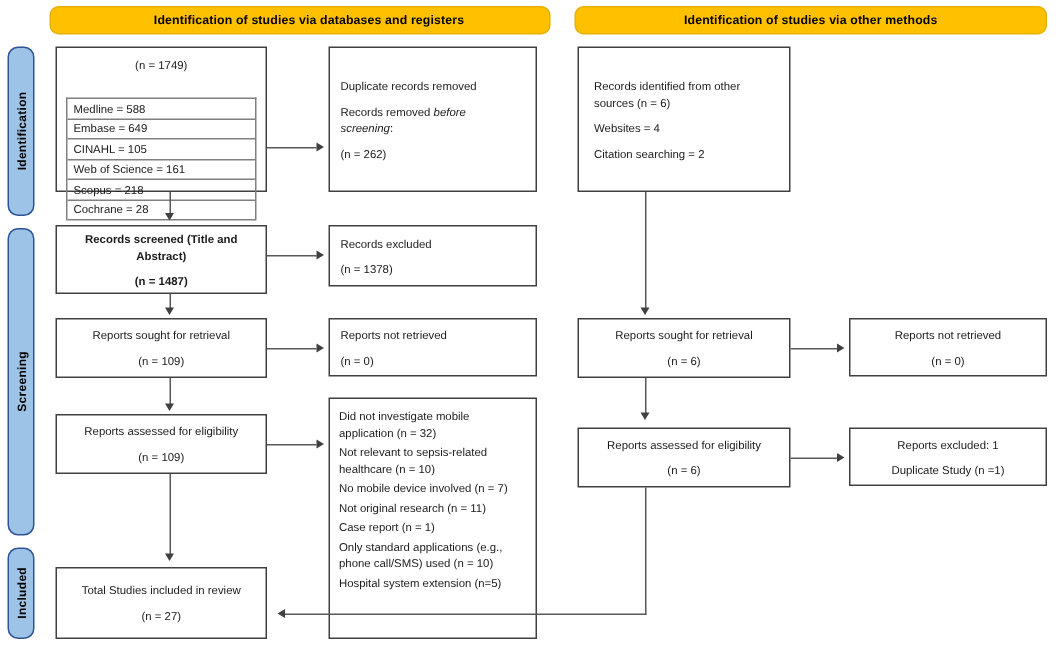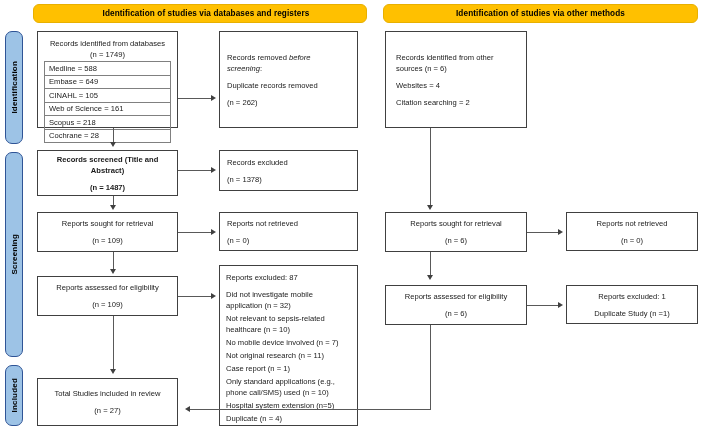--- a/index.html
+++ b/index.html
@@ -80,21 +80,21 @@
     margin-bottom: 0;
   }
   .node .tight p {
     margin-bottom: 2px;
   }
   em.ital {
     font-style: italic;
   }
   
   .db-table {
-    margin: 1px 6px 0 6px;
+    margin: 16px 6px 0 6px;
     border: 1px solid #808080;
     border-bottom: none;
     box-sizing: border-box;
   }
   .db-row {
     border-bottom: 1px solid #808080;
     padding: 0.5px 4px;
     font-size: 7.6px;
     color: #1a1a1a;
     line-height: 1.52;
@@ -147,37 +147,36 @@
   <div class="phase-label" style="left:5px; top:152px; width:18px; height:205px;">
     <span>Screening</span>
   </div>
 
   <div class="phase-label" style="left:5px; top:365px; width:18px; height:61px;">
     <span>Included</span>
   </div>
 
   <div class="node" style="left:37px; top:31px; width:141px; height:97px;">
     <div class="pad" style="padding:6px 5px 0 5px; text-align:center;">
-      <div>Records identified from databases</div>
       <div>(n = 1749)</div>
     </div>
     <div class="db-table">
       <div class="db-row">Medline = 588</div>
       <div class="db-row">Embase = 649</div>
       <div class="db-row">CINAHL = 105</div>
       <div class="db-row">Web of Science = 161</div>
       <div class="db-row">Scopus = 218</div>
       <div class="db-row">Cochrane = 28</div>
     </div>
   </div>
 
   <div class="node vcenter" style="left:219px; top:31px; width:139px; height:97px;">
     <div class="pad">
+      <p>Duplicate records removed</p>
       <p><span>Records removed </span><em class="ital">before</em><br><em class="ital">screening</em><span>:</span></p>
-      <p>Duplicate records removed</p>
       <p>(n = 262)</p>
     </div>
   </div>
 
   <div class="ln h" style="left:178px; top:98px; width:33px;"></div>
   <div class="arrow right" style="left:211px; top:95px;"></div>
 
   <div class="ln v" style="left:113px; top:128px; height:16px;"></div>
   <div class="arrow down" style="left:110px; top:142px;"></div>
 
@@ -223,29 +222,27 @@
 
   <div class="node center vcenter" style="left:37px; top:276px; width:141px; height:40px;">
     <div class="pad" style="padding:4px 6px;">
       <p>Reports assessed for eligibility</p>
       <p>(n = 109)</p>
     </div>
   </div>
 
   <div class="node" style="left:219px; top:265px; width:139px; height:161px;">
     <div class="pad tight" style="padding:6px 6px;">
-      <p style="margin-bottom:6px;">Reports excluded: 87</p>
       <p>Did not investigate mobile application (n = 32)</p>
       <p>Not relevant to sepsis-related healthcare (n = 10)</p>
       <p>No mobile device involved (n = 7)</p>
       <p>Not original research (n = 11)</p>
       <p>Case report (n = 1)</p>
       <p>Only standard applications (e.g., phone call/SMS) used (n = 10)</p>
       <p>Hospital system extension (n=5)</p>
-      <p>Duplicate (n = 4)</p>
     </div>
   </div>
 
   <div class="ln h" style="left:178px; top:296px; width:33px;"></div>
   <div class="arrow right" style="left:211px; top:293px;"></div>
 
   <div class="ln v" style="left:113px; top:316px; height:54px;"></div>
   <div class="arrow down" style="left:110px; top:369px;"></div>
 
   <div class="node center vcenter" style="left:37px; top:378px; width:141px; height:48px;">

